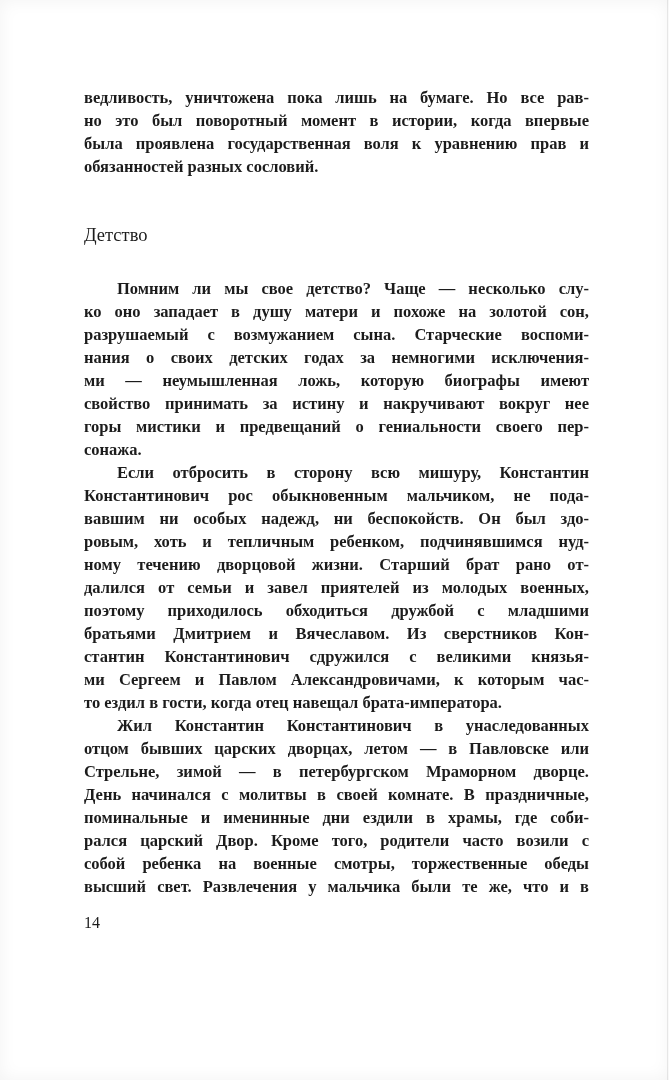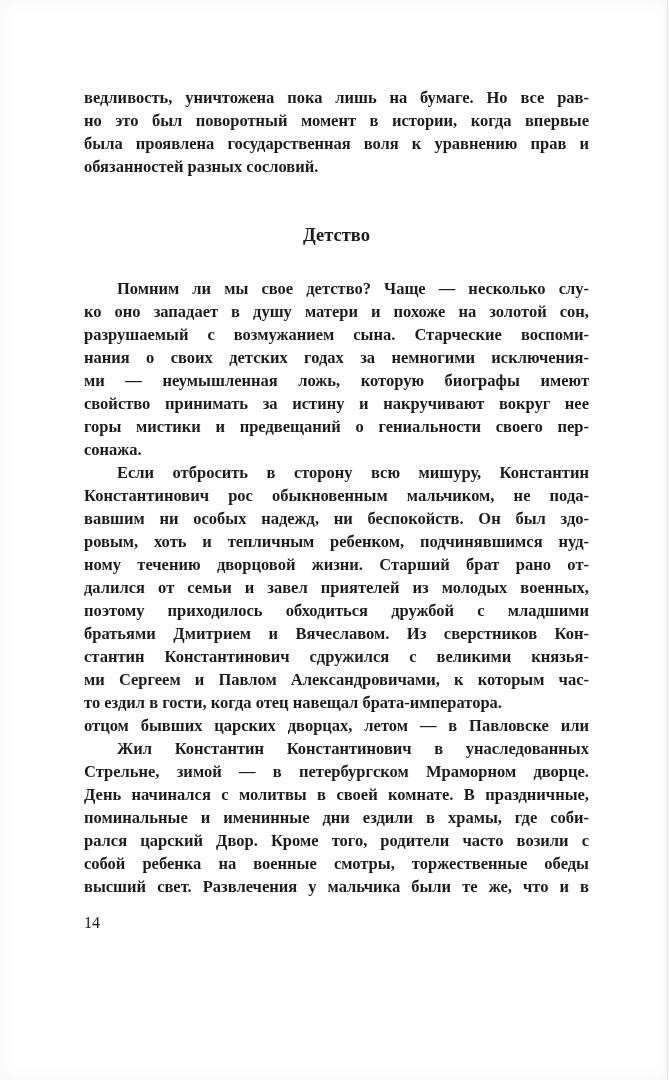--- a/index.html
+++ b/index.html
@@ -42,22 +42,22 @@
     text-align-last: justify;
   }
   .line.last {
     text-align-last: left;
   }
   .line.indent {
     text-indent: 33px;
   }
   .heading {
     margin: 46px 0 30px 0;
-    text-align: center;
-    font-weight: bold;
+    text-align: left;
+    font-weight: normal;
     font-size: 18.5px;
     line-height: 23px;
   }
   .page-number {
     margin-top: 13px;
     text-align: left;
     font-size: 16px;
   }
 </style>
 </head>
@@ -90,22 +90,22 @@
         <div class="line">ровым, хоть и тепличным ребенком, подчинявшимся нуд-</div>
         <div class="line">ному течению дворцовой жизни. Старший брат рано от-</div>
         <div class="line">далился от семьи и завел приятелей из молодых военных,</div>
         <div class="line">поэтому приходилось обходиться дружбой с младшими</div>
         <div class="line">братьями Дмитрием и Вячеславом. Из сверстников Кон-</div>
         <div class="line">стантин Константинович сдружился с великими князья-</div>
         <div class="line">ми Сергеем и Павлом Александровичами, к которым час-</div>
         <div class="line last">то ездил в гости, когда отец навещал брата-императора.</div>
       </div>
     <div class="para">
+        <div class="line indent">Жил Константин Константинович в унаследованных</div>
         <div class="line">отцом бывших царских дворцах, летом — в Павловске или</div>
-        <div class="line indent">Жил Константин Константинович в унаследованных</div>
         <div class="line">Стрельне, зимой — в петербургском Мраморном дворце.</div>
         <div class="line">День начинался с молитвы в своей комнате. В праздничные,</div>
         <div class="line">поминальные и именинные дни ездили в храмы, где соби-</div>
         <div class="line">рался царский Двор. Кроме того, родители часто возили с</div>
         <div class="line">собой ребенка на военные смотры, торжественные обеды</div>
         <div class="line">высший свет. Развлечения у мальчика были те же, что и в</div>
       </div>
     <div class="page-number">14</div>
   </div>
 </div>

